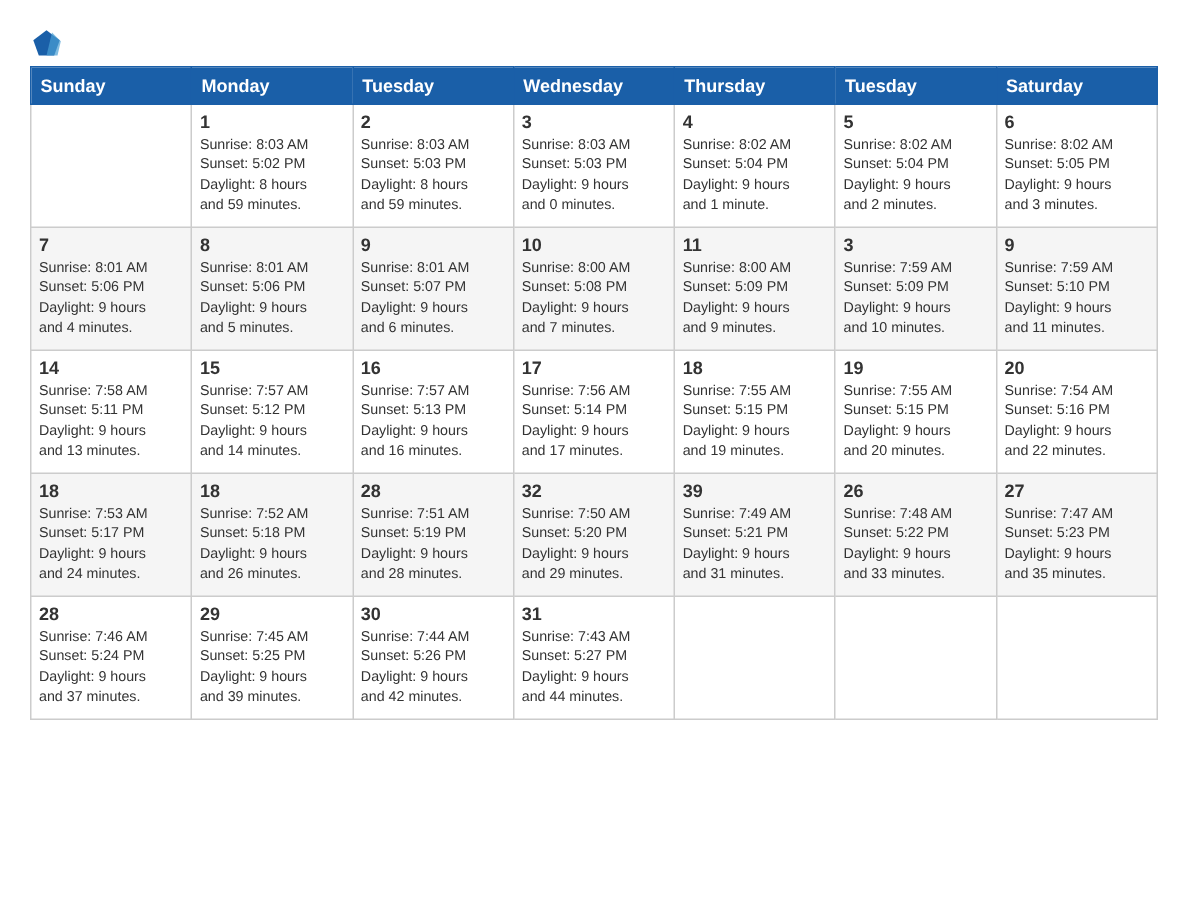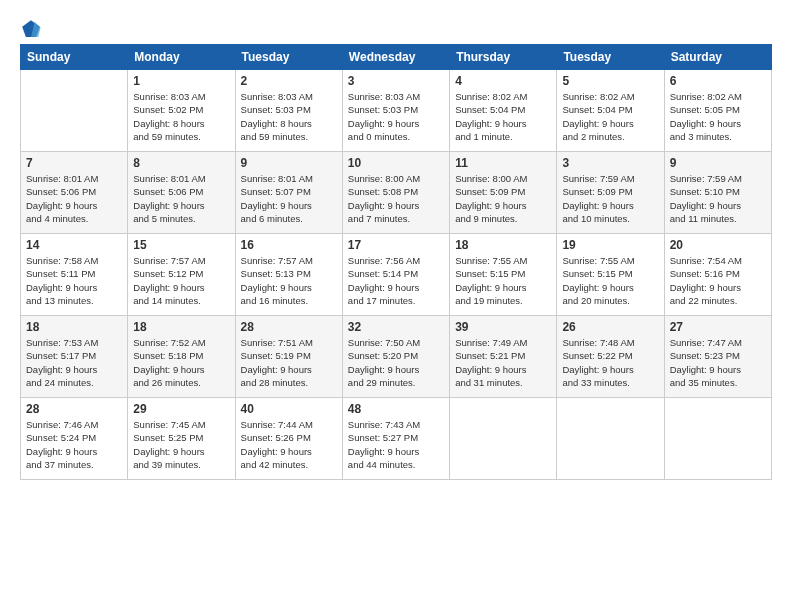--- a/index.html
+++ b/index.html
@@ -248,25 +248,25 @@
         <tr>
           <td>
             <span class="day-number">28</span>
             <div class="cell-info">Sunrise: 7:46 AM<br>Sunset: 5:24 PM<br>Daylight: 9 hours<br>and 37 minutes.</div>
           </td>
           <td>
             <span class="day-number">29</span>
             <div class="cell-info">Sunrise: 7:45 AM<br>Sunset: 5:25 PM<br>Daylight: 9 hours<br>and 39 minutes.</div>
           </td>
           <td>
-            <span class="day-number">40</span>
+            <span class="day-number">30</span>
             <div class="cell-info">Sunrise: 7:44 AM<br>Sunset: 5:26 PM<br>Daylight: 9 hours<br>and 42 minutes.</div>
           </td>
           <td>
-            <span class="day-number">48</span>
+            <span class="day-number">31</span>
             <div class="cell-info">Sunrise: 7:43 AM<br>Sunset: 5:27 PM<br>Daylight: 9 hours<br>and 44 minutes.</div>
           </td>
           <td class="empty-cell"></td>
           <td class="empty-cell"></td>
           <td class="empty-cell"></td>
         </tr>
       </tbody>
   </table>
 </div>
 

